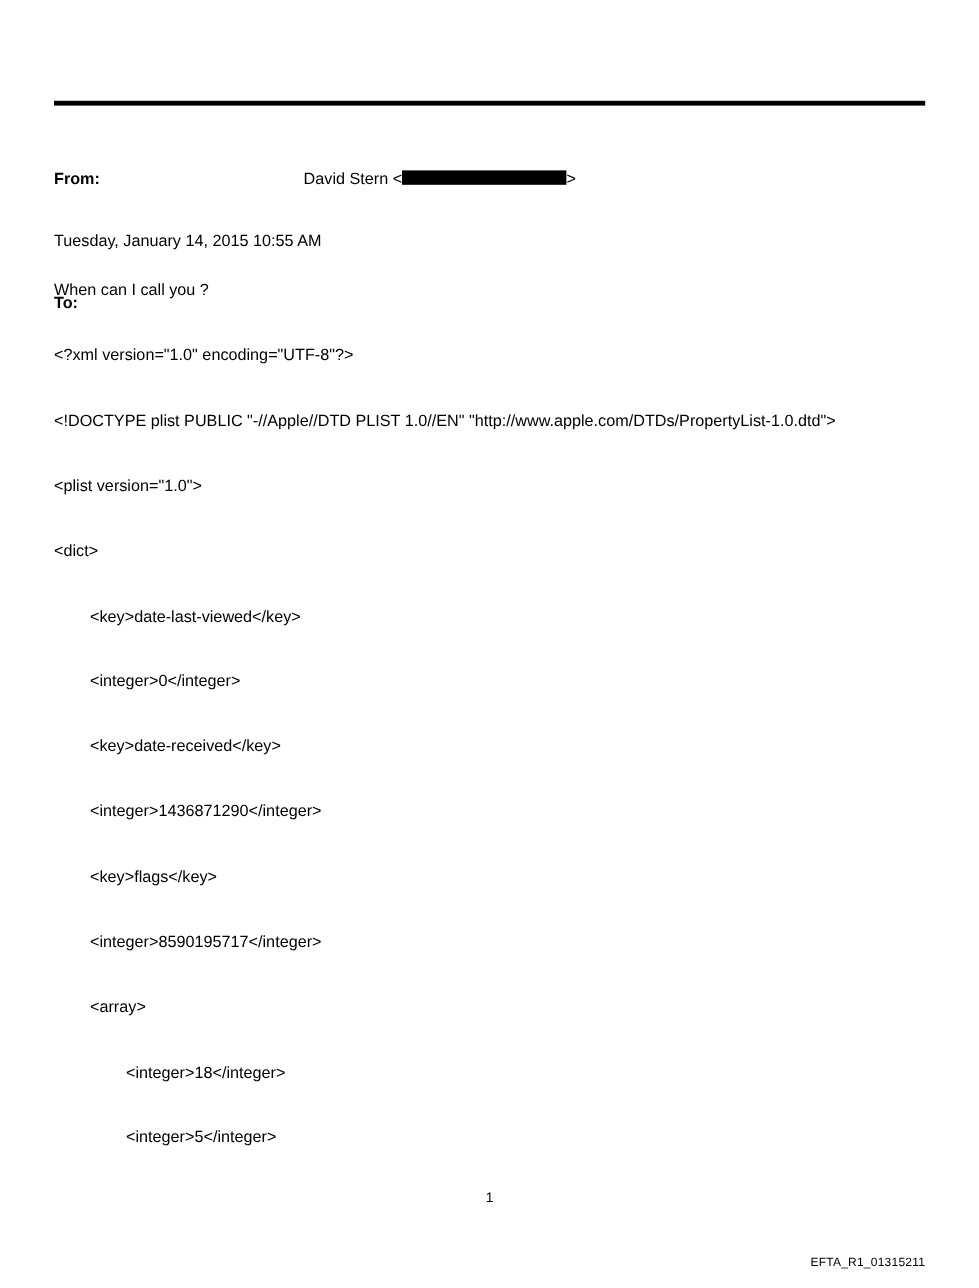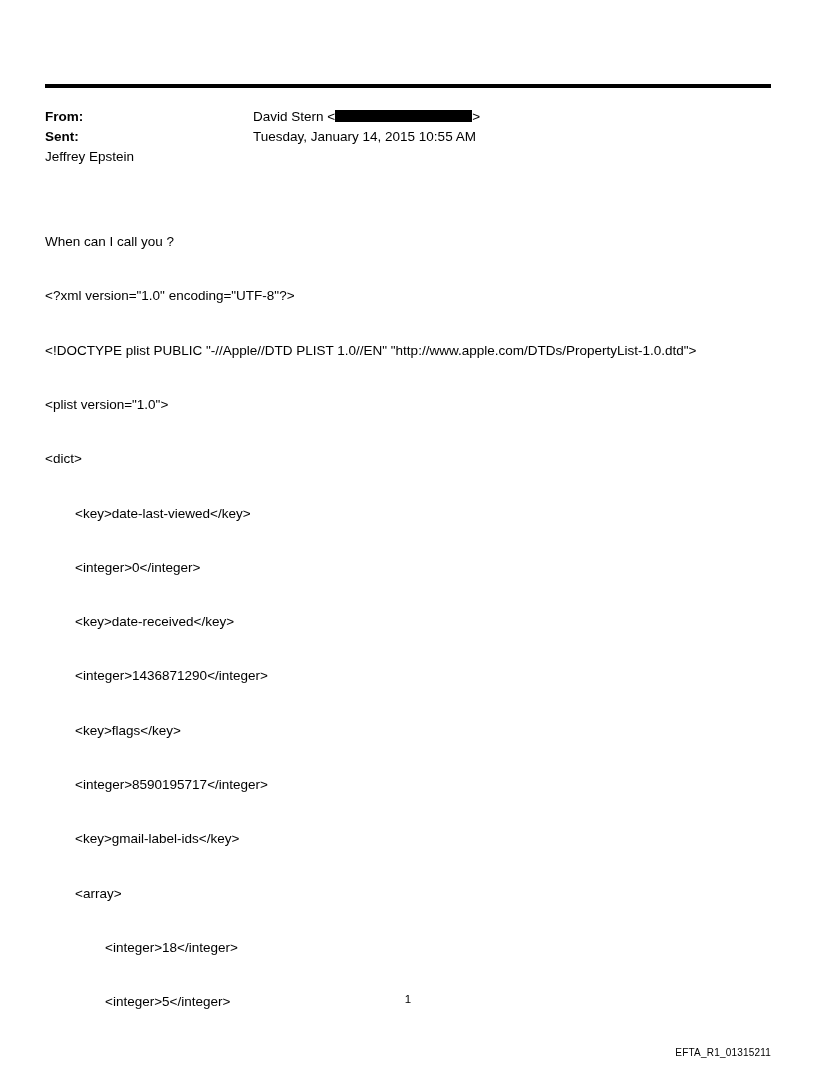--- a/index.html
+++ b/index.html
@@ -34,20 +34,21 @@
     left: 45px;
     top: 107px;
     width: 726px;
   }
   .hdr-row {
     display: flex;
     align-items: baseline;
     height: 20px;
     font-size: 13.5px;
     line-height: 20px;
+    margin-top: 32px;
   }
   .hdr-label {
     width: 208px;
     font-weight: bold;
     flex: 0 0 208px;
   }
   .hdr-value {
     flex: 1 1 auto;
     white-space: nowrap;
     position: relative;
@@ -97,43 +98,41 @@
   <div class="top-rule"></div>
 
   <div class="header-block">
 
     <div class="hdr-row">
       <div class="hdr-label">From:</div>
       <div class="hdr-value"><span>David Stern  &lt;</span><span class="redaction"></span><span>&gt;</span></div>
     </div>
 
     <div class="hdr-row">
-      <div class="hdr-label">Sent:</div>
       <div class="hdr-value">Tuesday, January 14, 2015 10:55 AM</div>
     </div>
 
     <div class="hdr-row">
-      <div class="hdr-value">Jeffrey Epstein</div>
+      <div class="hdr-label">To:</div>
     </div>
 
   </div>
 
   <div class="body-block">
     <div class="body-line">When can I call you ?</div>
     <div class="body-line">&lt;?xml version="1.0" encoding="UTF-8"?&gt;</div>
     <div class="body-line">&lt;!DOCTYPE plist PUBLIC "-//Apple//DTD PLIST 1.0//EN" "http://www.apple.com/DTDs/PropertyList-1.0.dtd"&gt;</div>
     <div class="body-line">&lt;plist version="1.0"&gt;</div>
     <div class="body-line">&lt;dict&gt;</div>
     <div class="body-line">        &lt;key&gt;date-last-viewed&lt;/key&gt;</div>
     <div class="body-line">        &lt;integer&gt;0&lt;/integer&gt;</div>
     <div class="body-line">        &lt;key&gt;date-received&lt;/key&gt;</div>
     <div class="body-line">        &lt;integer&gt;1436871290&lt;/integer&gt;</div>
     <div class="body-line">        &lt;key&gt;flags&lt;/key&gt;</div>
     <div class="body-line">        &lt;integer&gt;8590195717&lt;/integer&gt;</div>
-    <div class="body-line">        &lt;key&gt;gmail-label-ids&lt;/key&gt;</div>
     <div class="body-line">        &lt;array&gt;</div>
     <div class="body-line">                &lt;integer&gt;18&lt;/integer&gt;</div>
     <div class="body-line">                &lt;integer&gt;5&lt;/integer&gt;</div>
     
     
     
     
   </div>
 
   <div class="page-number">1</div>

